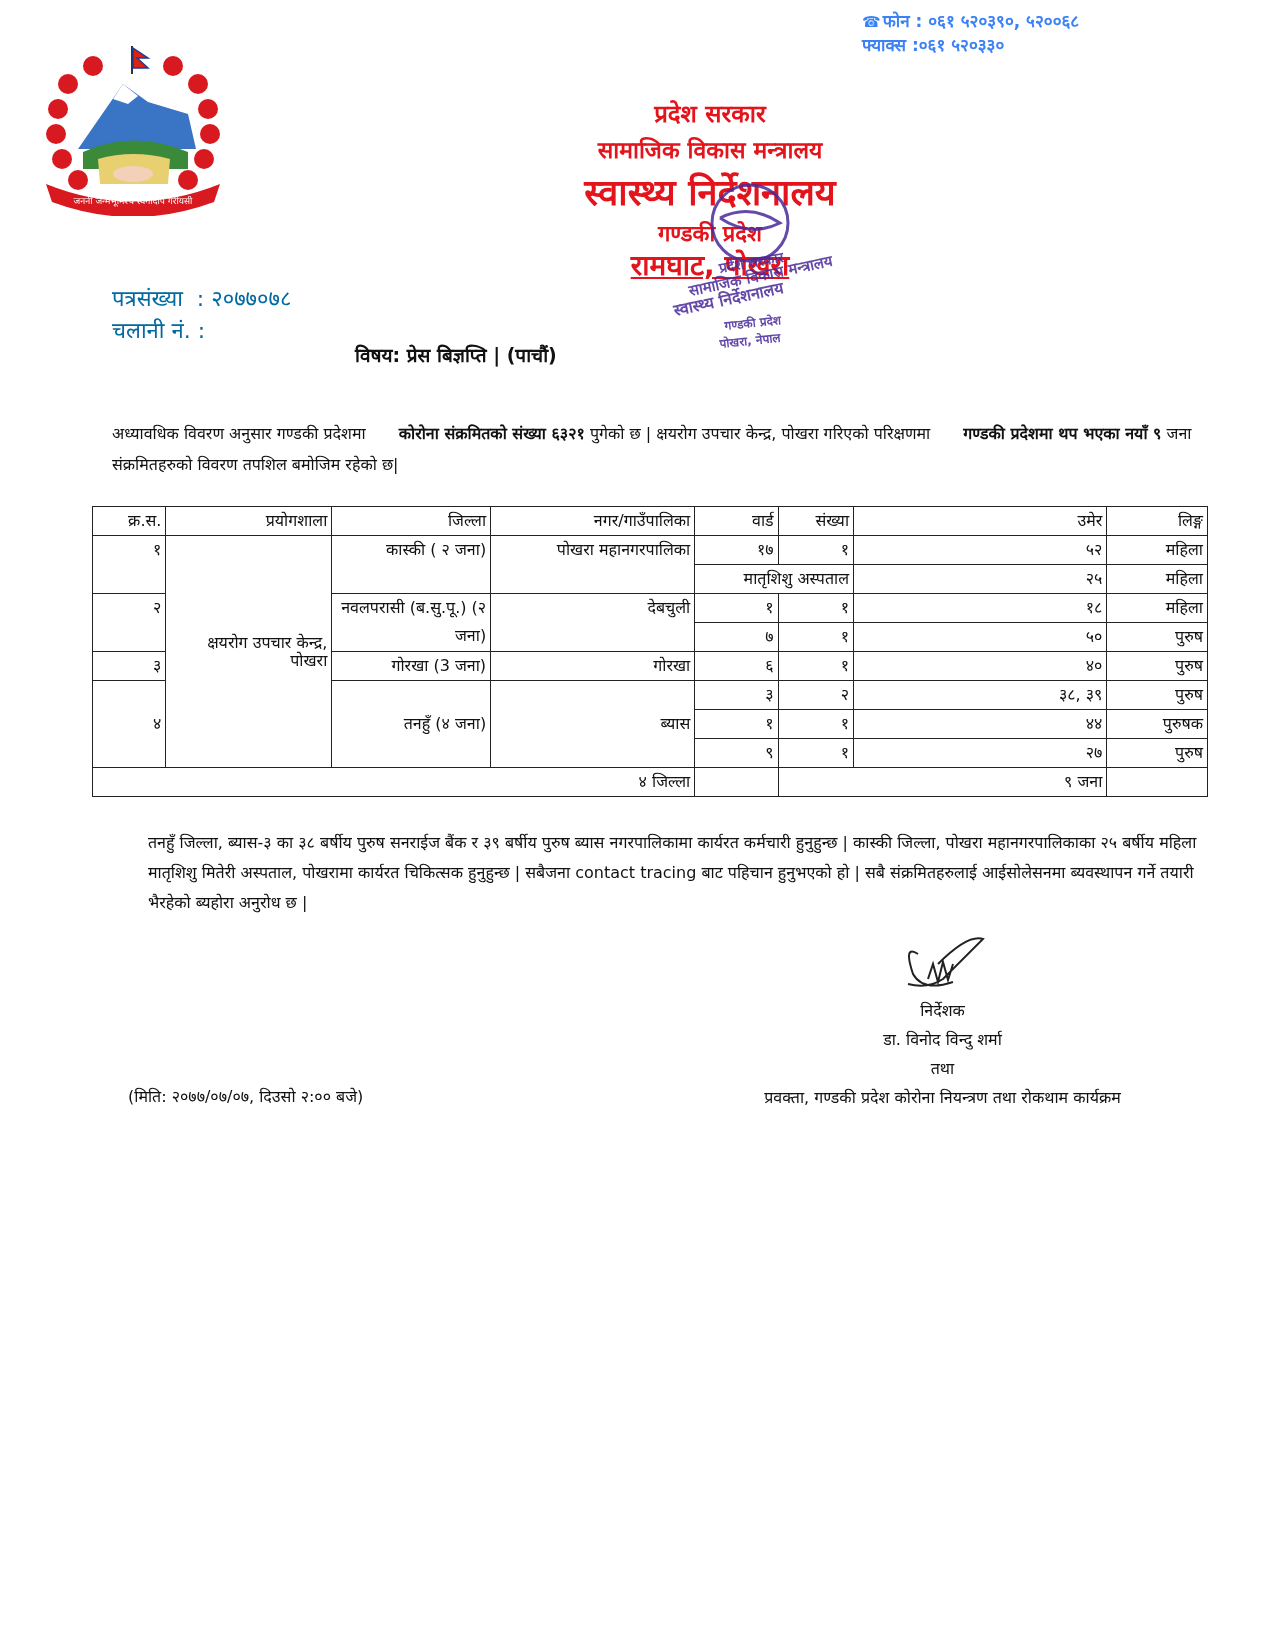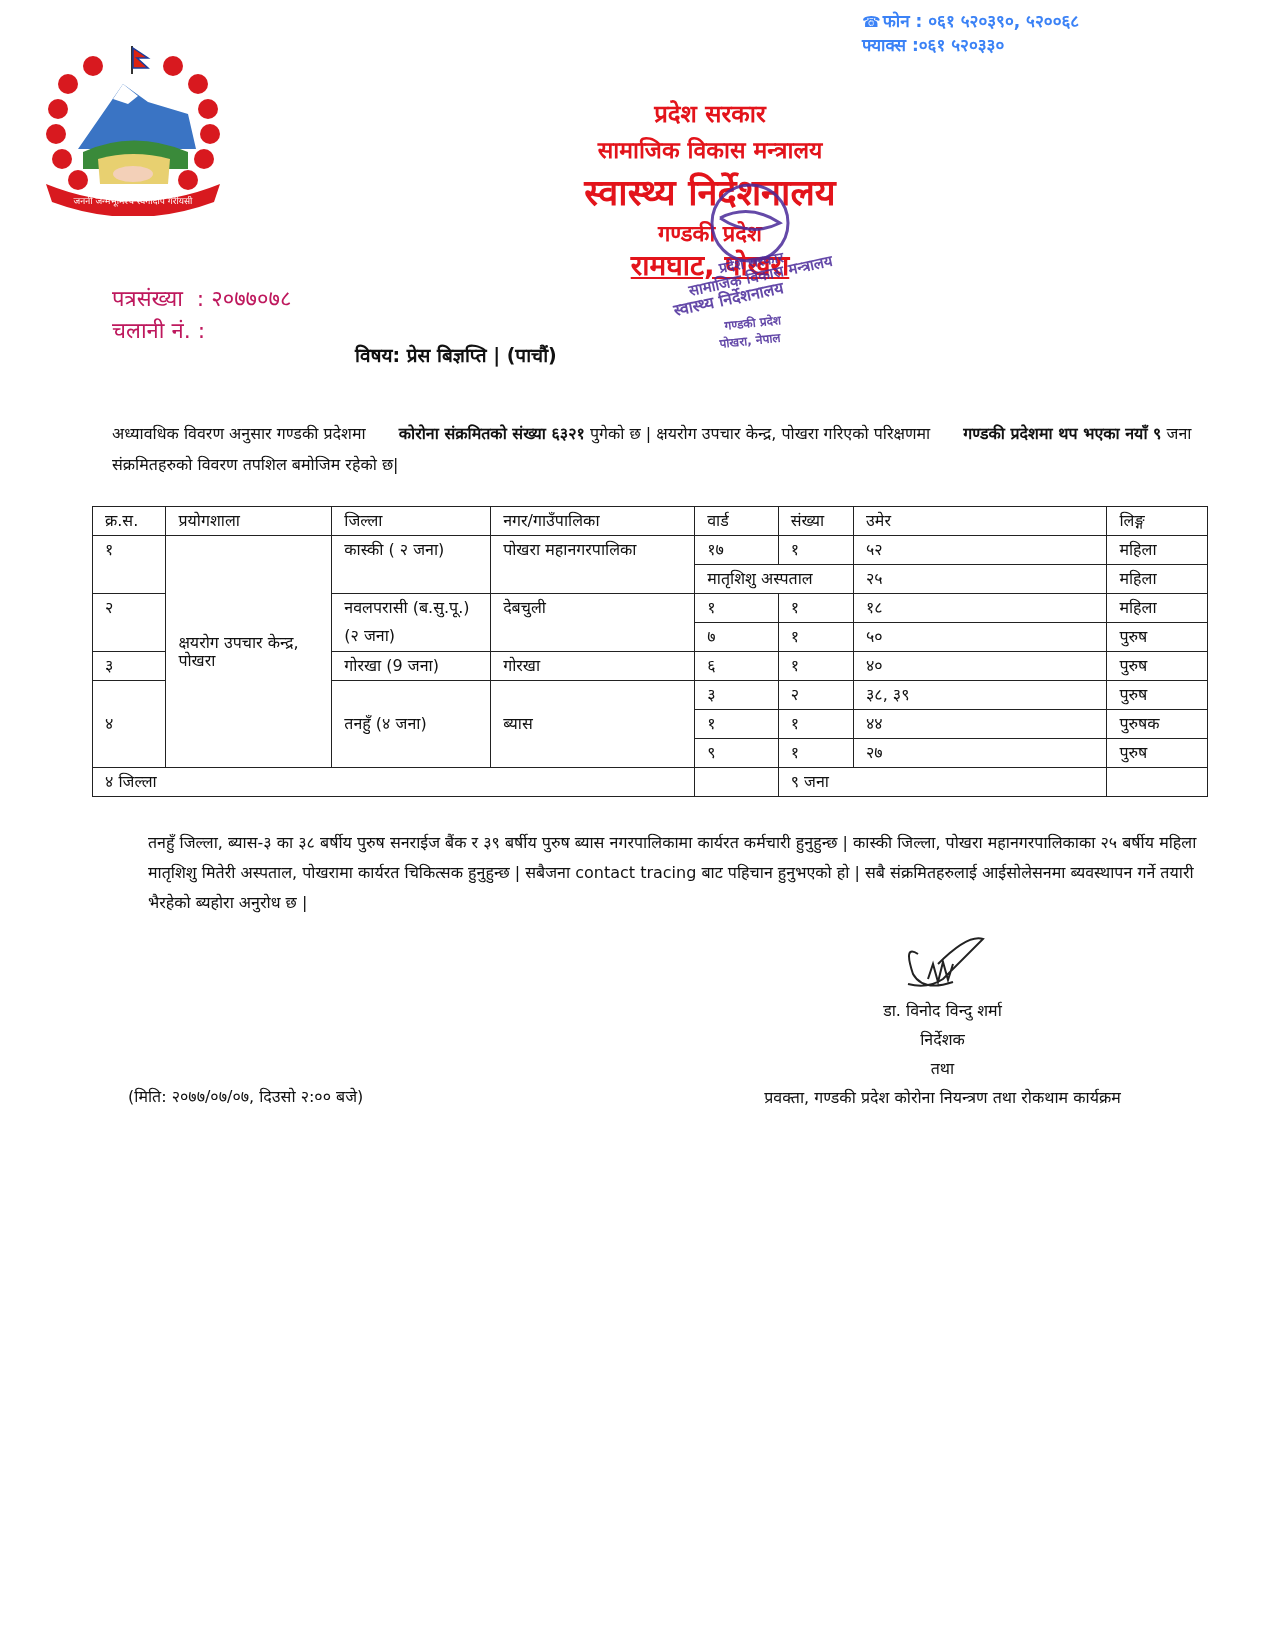--- a/index.html
+++ b/index.html
@@ -9,26 +9,26 @@
   .contact { left:862px; top:10px; font-size:17px; font-weight:bold; line-height:23px; color:#3b82f6; }
   .contact .phone-glyph { font-size:15px; margin-right:2px; }
   .emblem { left:38px; top:44px; width:190px; height:172px; }
   .header { left:540px; top:96px; width:340px; text-align:center; color:#e3141b; font-weight:bold; }
   .header .l1 { font-size:24px; line-height:36px; }
   .header .l2 { font-size:23px; line-height:36px; }
   .header .l3 { font-size:36px; line-height:50px; }
   .header .l4 { font-size:22px; line-height:32px; }
   .header .l5 { font-size:28px; line-height:32px;text-decoration:underline; }
   .stamp { left:640px; top:178px; width:210px; height:175px; }
-  .refno { left:112px; top:283px; font-size:22px; color:#be185d; line-height:32px; }
+  .refno { left:112px; top:283px; font-size:22px; color:#0369a1; line-height:32px; }
   .subject { left:355px; top:342px; font-size:19px; font-weight:bold; }
   .para1 { left:112px; top:418px; width:1100px; font-size:16px; line-height:31px; }
   .para1 b { font-weight:bold;margin-left:28px; }
   table.cases { position:absolute; left:92px; top:506px; width:1116px; border-collapse:collapse; font-size:16px; }
-  table.cases td, table.cases th { border:1.5px solid #222; text-align:left; font-weight:normal; height:28px; padding:0 12px; vertical-align:top; line-height:28px; }
+  table.cases td, table.cases th { border:1.5px solid #222; text-align:right; font-weight:normal; height:28px; padding:0 4px; vertical-align:top; line-height:28px; }
   .para2 { left:112px; top:828px; width:1090px; font-size:16px; line-height:30px;margin-left:36px; }
   .sig-mark { left:898px; top:934px; width:90px; height:60px; }
   .sig-block { left:720px; top:996px; width:445px; text-align:center; font-size:16px; line-height:29px; }
   .date { left:128px; top:1085px; font-size:16px; }
 </style>
 </head>
 <body>
 
 <div class="abs contact">
   <div><span class="phone-glyph">☎</span><span>फोन : ०६१ ५२०३९०, ५२००६८</span></div>
@@ -146,21 +146,21 @@
   </tr>
   <tr>
     <td>७</td>
     <td>१</td>
     <td>५०</td>
     <td>पुरुष</td>
   </tr>
 
   <tr>
     <td>३</td>
-    <td>गोरखा (9 जना)</td>
+    <td>गोरखा (3 जना)</td>
     <td>गोरखा</td>
     <td>६</td>
     <td>१</td>
     <td>४०</td>
     <td>पुरुष</td>
   </tr>
 
   <tr>
     <td rowspan="3" style="vertical-align:middle">४</td>
     <td rowspan="3" style="vertical-align:middle">तनहुँ (४ जना)</td>
@@ -193,19 +193,19 @@
   </table>
 
 <div class="abs para2">तनहुँ जिल्ला, ब्यास-३ का ३८ बर्षीय पुरुष सनराईज बैंक र ३९ बर्षीय पुरुष ब्यास नगरपालिकामा कार्यरत कर्मचारी हुनुहुन्छ | कास्की जिल्ला, पोखरा महानगरपालिकाका २५ बर्षीय महिला मातृशिशु मितेरी अस्पताल, पोखरामा कार्यरत चिकित्सक हुनुहुन्छ | सबैजना contact tracing बाट पहिचान हुनुभएको हो | सबै संक्रमितहरुलाई आईसोलेसनमा ब्यवस्थापन गर्ने तयारी भैरहेको ब्यहोरा अनुरोध छ |</div>
 
 <div class="abs sig-mark">
   <svg width="90" height="60" viewBox="0 0 90 60">
     <path d="M20,20 Q5,10 15,40 Q25,58 55,48 M30,45 L35,30 L40,48 L45,28 L50,46 L55,30 M40,30 Q70,0 85,5 Q70,20 45,45 Q30,55 10,50" fill="none" stroke="#222" stroke-width="2"></path>
   </svg>
 </div>
 <div class="abs sig-block">
+  <div>निर्देशक</div>
   <div>डा. विनोद विन्दु शर्मा</div>
-  <div>निर्देशक</div>
   <div>तथा</div>
   <div>प्रवक्ता, गण्डकी प्रदेश कोरोना नियन्त्रण तथा रोकथाम कार्यक्रम</div>
 </div>
 
 <div class="abs date">(मिति: २०७७/०७/०७, दिउसो २:०० बजे)</div>
 
 </body></html>

